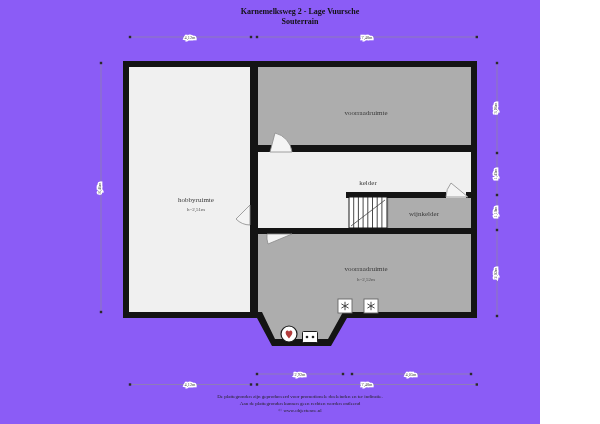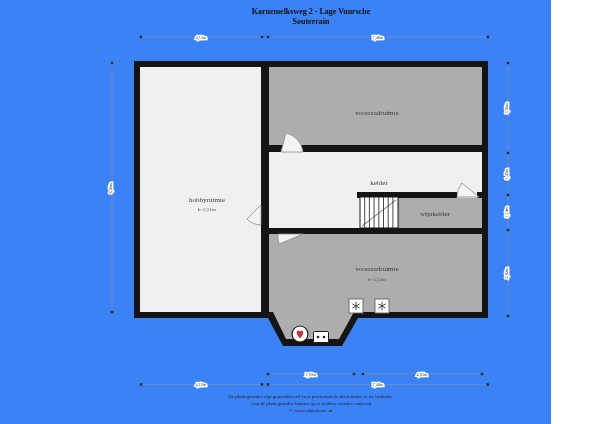--- a/index.html
+++ b/index.html
@@ -1,18 +1,18 @@
 <!DOCTYPE html>
 <html><head>
 <meta charset="utf-8">
 <style>
   html,body{margin:0;padding:0;background:#ffffff;}
   #stage{
-    position:relative;width:540px;height:424px;background:#3b82f6;
-    font-family:"Liberation Serif", serif;overflow:hidden;padding-left:11px;
+    position:relative;width:540px;height:424px;background:#8b5cf6;
+    font-family:"Liberation Serif", serif;overflow:hidden;
   }
   svg text{font-family:"Liberation Serif", serif;}
   .room-label{font-size:7px;fill:#3a3a3a;}
   .room-sub{font-size:5px;fill:#4a4a4a;}
   .dim-label{font-size:4.3px;fill:#444;paint-order:stroke;stroke:#ffffff;stroke-width:2.6px;}
   .title-line{font-size:8px;font-weight:bold;fill:#111;}
   .footer-line{font-size:5px;fill:#222;}
   .dimline{stroke:#909090;stroke-width:0.6;}
   .dimmark{fill:#2a2a2a;}
   .door{fill:#f4f4f4;stroke:#8a8a8a;stroke-width:0.8;}

